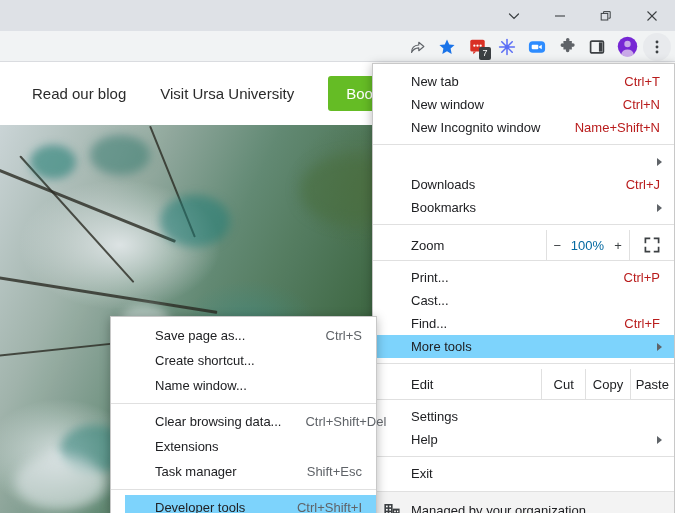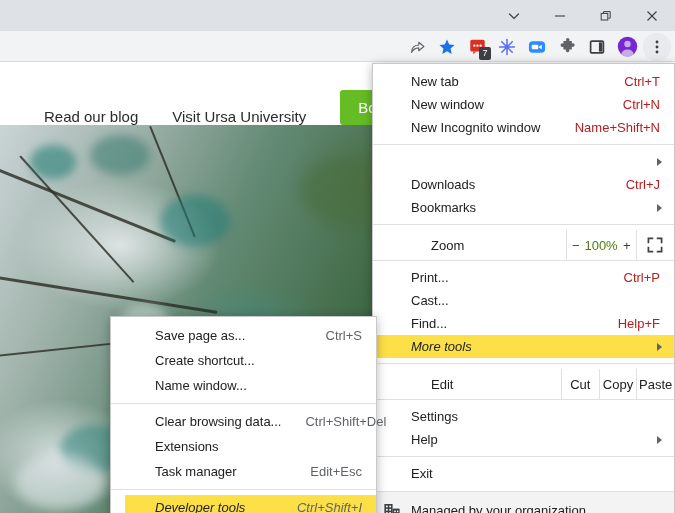--- a/index.html
+++ b/index.html
@@ -89,22 +89,22 @@
     width: 675px; height: 451px;
     background: #ffffff;
     overflow: hidden;
   }
   #site-nav {
     position: absolute;
     left: 0; top: 0;
     width: 675px; height: 63px;
     background: #ffffff;
     display: flex;
-    align-items: flex-end;
-    padding-left: 44px;
+    align-items: center;
+    padding-left: 32px;
     box-sizing: border-box;
     gap: 34px;
   }
   .nav-link {
     font-size: 15px;
     color: #2b2b2b;
     white-space: nowrap;
   }
   #nav-cta {
     background: #65bc25;
@@ -155,21 +155,21 @@
   .menu-item {
     position: relative;
     height: 23px;
     display: flex;
     align-items: center;
     padding-left: 38px;
     padding-right: 14px;
     white-space: nowrap;
     box-sizing: border-box;
   }
-  .menu-item.highlight { background: #fde047; font-style: italic; }
+  .menu-item.highlight { background: #7dd3fc; }
   .mi-label { flex: 1 1 auto; color: #202124; }
   .mi-accel {
     color: #b91c1c;
     margin-left: 24px;
     font-size: 13px;
   }
   .mi-arrow {
     position: absolute;
     right: 12px;
     top: 50%;
@@ -191,36 +191,35 @@
     align-items: stretch;
     height: 30px;
   }
   .row-split .rs-label {
     flex: 0 0 auto;
     display: flex;
     align-items: center;
     padding-left: 38px;
     color: #202124;
     font-size: 13px;
-    margin-left: 20px;
   }
   .rs-cell {
     display: flex;
     align-items: center;
     justify-content: center;
     border-left: 1px solid #e0e0e0;
     color: #202124;
     font-size: 13px;
     box-sizing: border-box;
   }
   .rs-btn { color: #3c4043; }
 
   #zoom-row .rs-label { width: 135px; }
   #zoom-minus { width: 28px; }
-  #zoom-level { width: 52px; color: #4d7c0f; }
+  #zoom-level { width: 52px; color: #0369a1; }
   #zoom-plus  { width: 28px; border-left: none; }
   #zoom-fullscreen { width: 59px; }
 
   #edit-row .rs-label { width: 130px; }
   #edit-cut, #edit-copy, #edit-paste { width: 57px; }
 
   
   #chrome-main-menu {
     left: 372px;
     top: 63px;
@@ -447,21 +446,21 @@
 
     <div class="menu-item">
       <span class="mi-label">Print...</span>
       <span class="mi-accel">Ctrl+P</span>
     </div>
     <div class="menu-item">
       <span class="mi-label">Cast...</span>
     </div>
     <div class="menu-item">
       <span class="mi-label">Find...</span>
-      <span class="mi-accel">Help+F</span>
+      <span class="mi-accel">Ctrl+F</span>
     </div>
     <div class="menu-item highlight">
       <span class="mi-label">More tools</span>
       <span class="mi-arrow"></span>
     </div>
 
     <div class="menu-sep"></div>
 
     <div class="row-split" id="edit-row">
       <div class="rs-label">Edit</div>
@@ -524,21 +523,21 @@
 
     <div class="menu-item">
       <span class="mi-label">Clear browsing data...</span>
       <span class="mi-accel">Ctrl+Shift+Del</span>
     </div>
     <div class="menu-item">
       <span class="mi-label">Extensions</span>
     </div>
     <div class="menu-item">
       <span class="mi-label">Task manager</span>
-      <span class="mi-accel">Edit+Esc</span>
+      <span class="mi-accel">Shift+Esc</span>
     </div>
 
     <div class="menu-sep"></div>
 
     <div class="menu-item highlight">
       <span class="mi-label">Developer tools</span>
       <span class="mi-accel">Ctrl+Shift+I</span>
     </div>
   </div>
 

